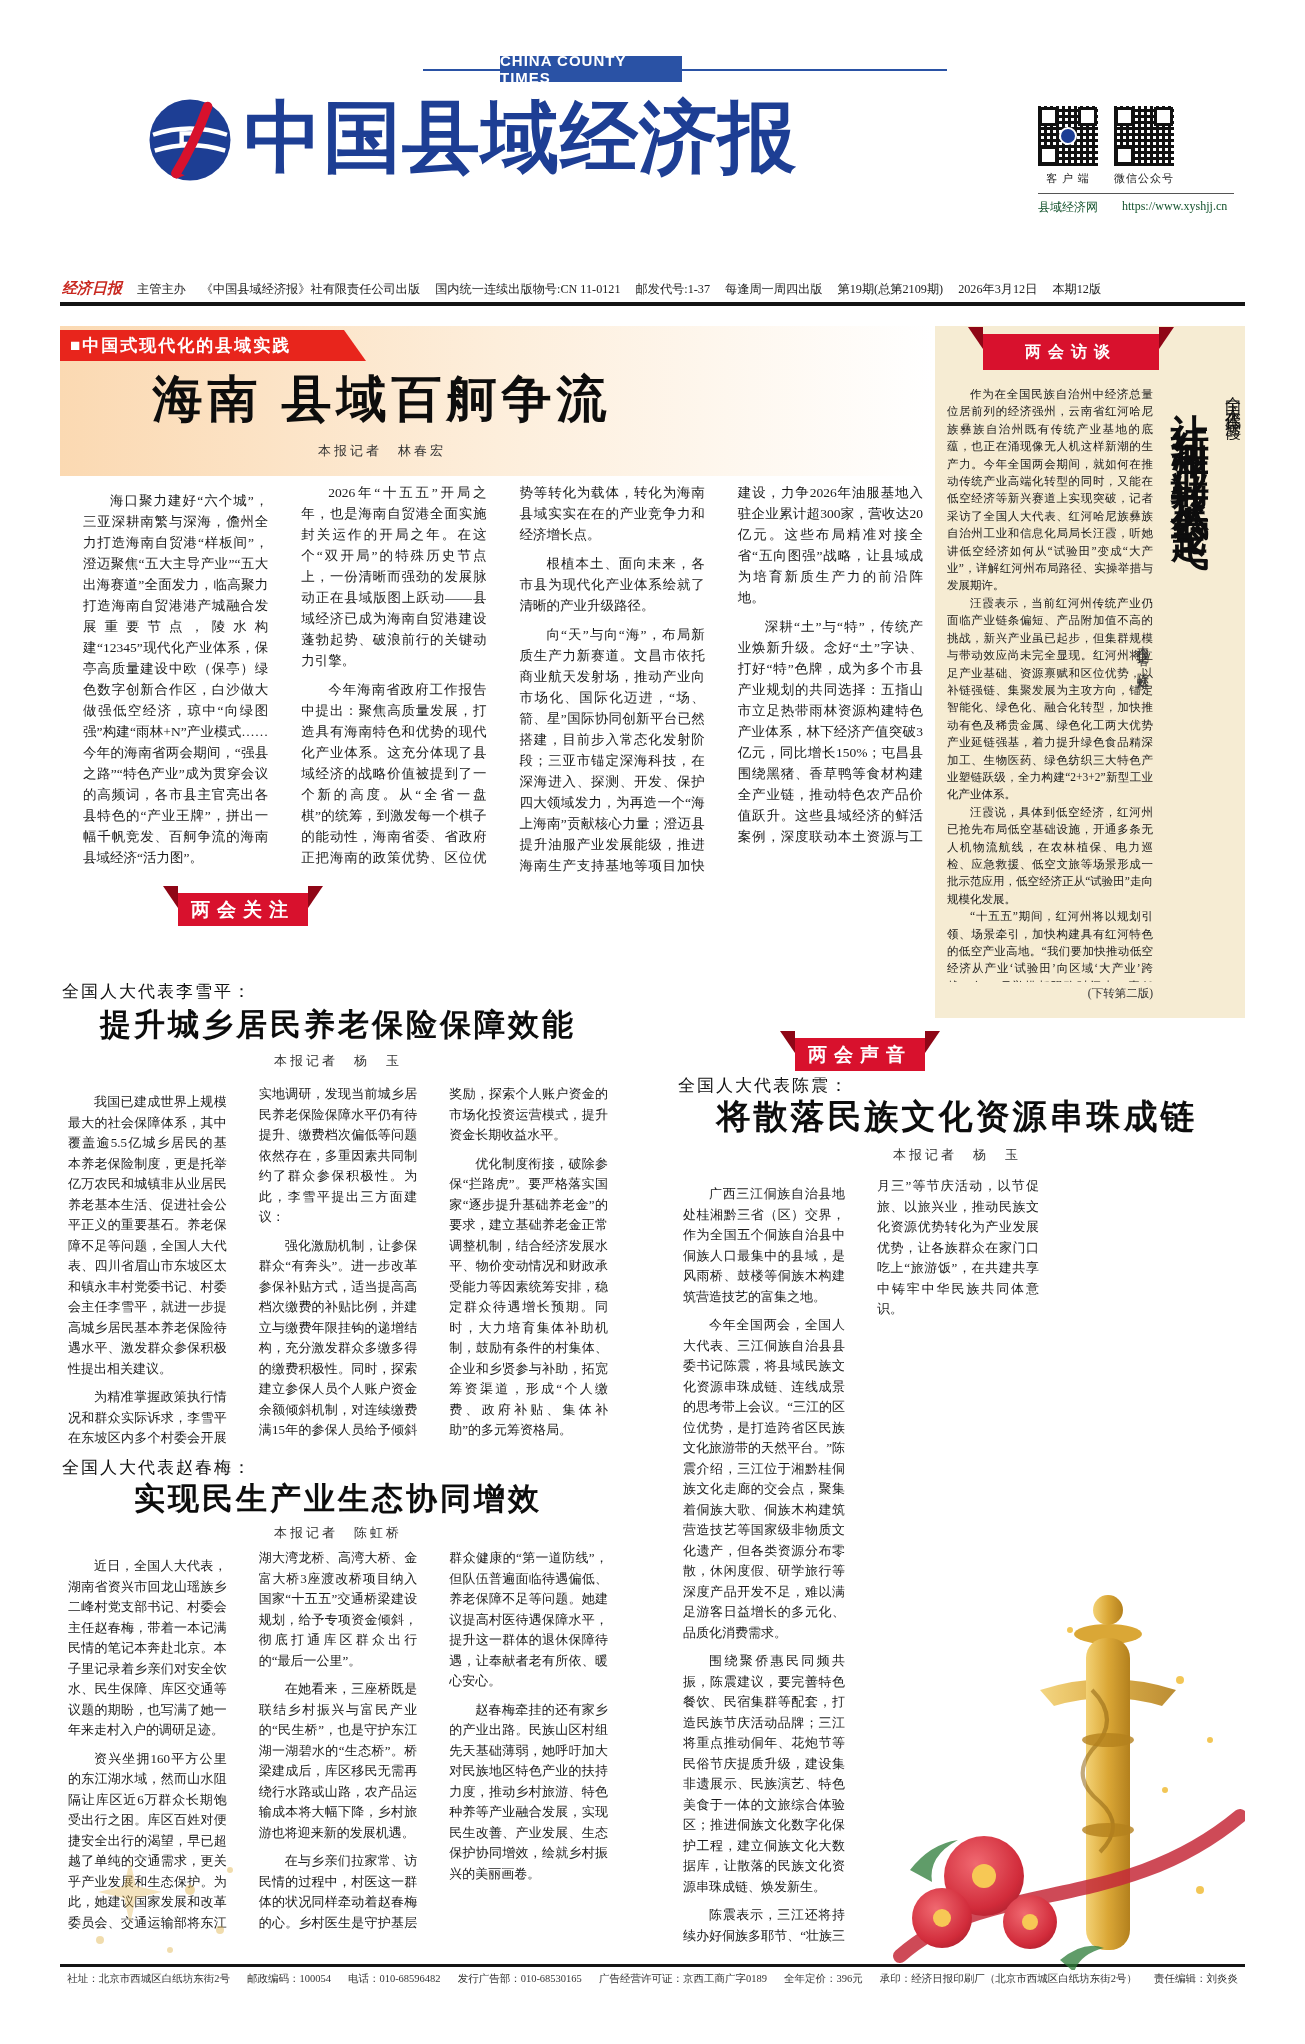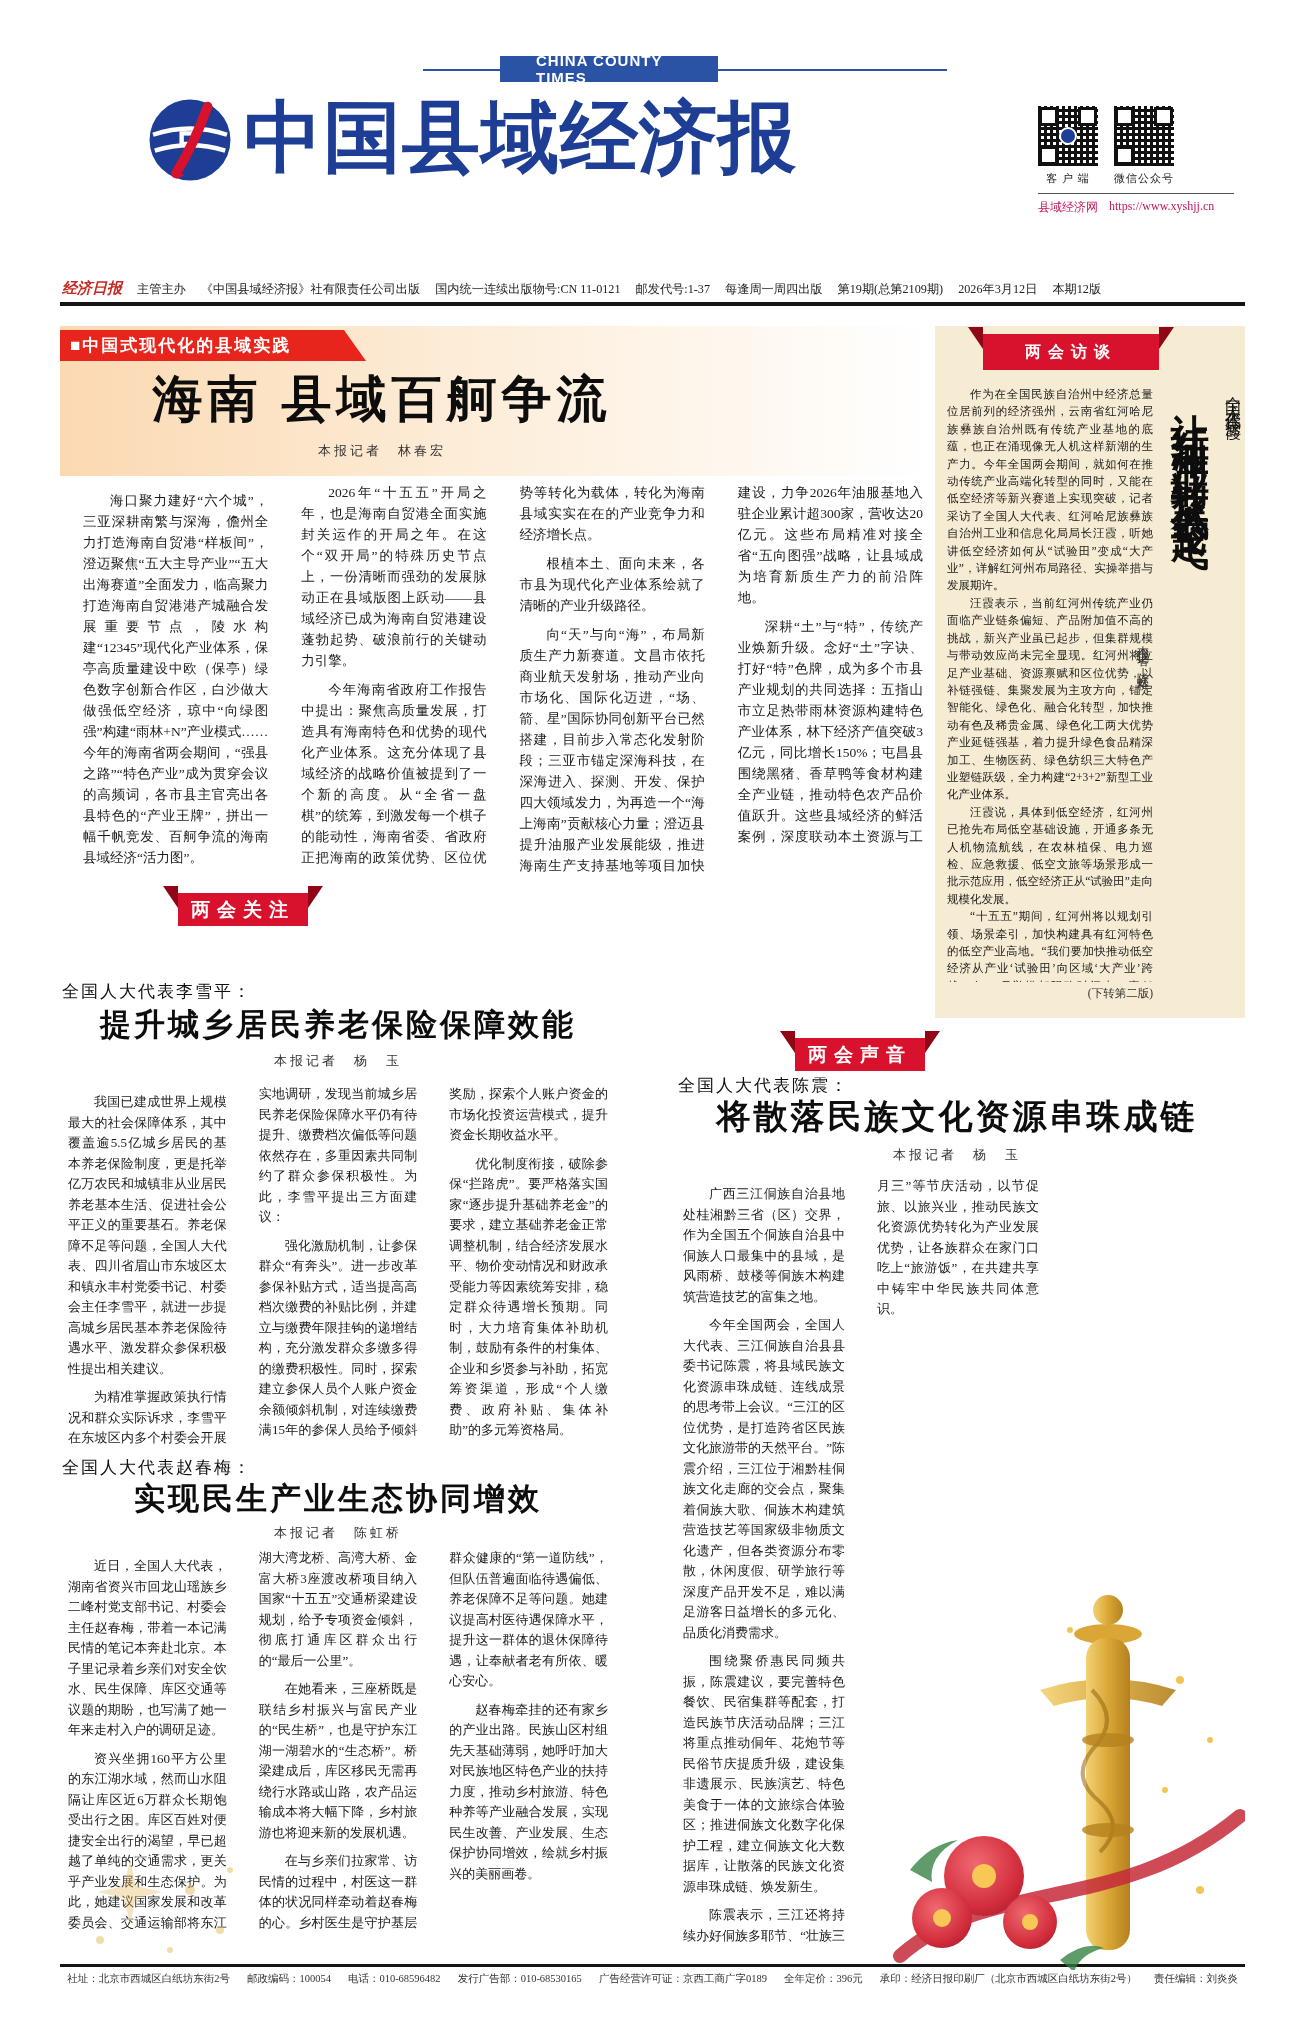--- a/index.html
+++ b/index.html
@@ -4,36 +4,36 @@
 <style>
   html,body{margin:0;padding:0;background:#e8e8e8;}
   .page{position:relative;width:1305px;height:2044px;background:#ffffff;margin:0 auto;overflow:hidden;
         font-family:"Liberation Serif","DejaVu Serif",serif;color:#1a1a1a;}
   .abs{position:absolute;}
   .sans{font-family:"Liberation Sans","DejaVu Sans",sans-serif;}
 
   
   .top-line{left:423px;top:69px;width:524px;height:2px;background:#2a52a5;}
   .top-banner{left:500px;top:56px;width:182px;height:26px;background:#2a52a5;color:#fff;
-      font-weight:bold;font-size:15px;letter-spacing:1px;display:flex;align-items:center;justify-content:center;padding-left:36px;}
+      font-weight:bold;font-size:15px;letter-spacing:1px;display:flex;align-items:center;justify-content:center;}
   .masthead-title{left:244px;top:88px;width:560px;height:100px;font-size:78px;line-height:100px;
       font-weight:900;color:#1d3e94;letter-spacing:1px;white-space:nowrap;}
   .logo{left:146px;top:96px;width:88px;height:88px;}
   .qr-block{left:1038px;top:106px;width:206px;}
   .qr-row{display:flex;gap:16px;}
   .qr{width:60px;height:60px;position:relative;background:
       repeating-linear-gradient(90deg,#111 0 3px,transparent 3px 6px),
       repeating-linear-gradient(0deg,#111 0 3px,#fff 3px 6px);}
   .qr i{position:absolute;width:13px;height:13px;border:3px solid #111;background:#fff;}
   .qr i.f1{top:1px;left:1px}.qr i.f2{top:1px;right:1px}.qr i.f3{bottom:1px;left:1px}
   .qr b{position:absolute;inset:21px;background:#1d3e94;border:2px solid #fff;border-radius:50%;}
   .qr-labels{display:flex;gap:16px;margin-top:5px;}
   .qr-labels span{width:60px;text-align:center;font-size:11px;color:#222;letter-spacing:1px;}
   .qr-div{width:196px;height:1px;background:#555;margin:7px 0 5px 0;}
-  .site-row{font-size:12px;color:#be185d;display:flex;gap:11px;white-space:nowrap;}
+  .site-row{font-size:12px;color:#14532d;display:flex;gap:24px;white-space:nowrap;}
   .info-row{left:62px;top:279px;width:1182px;display:flex;gap:15px;align-items:baseline;
       font-size:12.2px;color:#222;white-space:nowrap;}
   .pub-logo{color:#c8271f;font-weight:bold;font-style:italic;font-size:15px;}
   .rule{background:#141414;}
   .rule-top{left:60px;top:302px;width:1185px;height:4px;}
 
   
   .ribbon{background:#d8112d;color:#fff;font-weight:bold;letter-spacing:7px;
       display:flex;align-items:center;justify-content:center;font-size:19px;}
   .ribbon:before,.ribbon:after{content:"";position:absolute;top:-7px;border-style:solid;}

